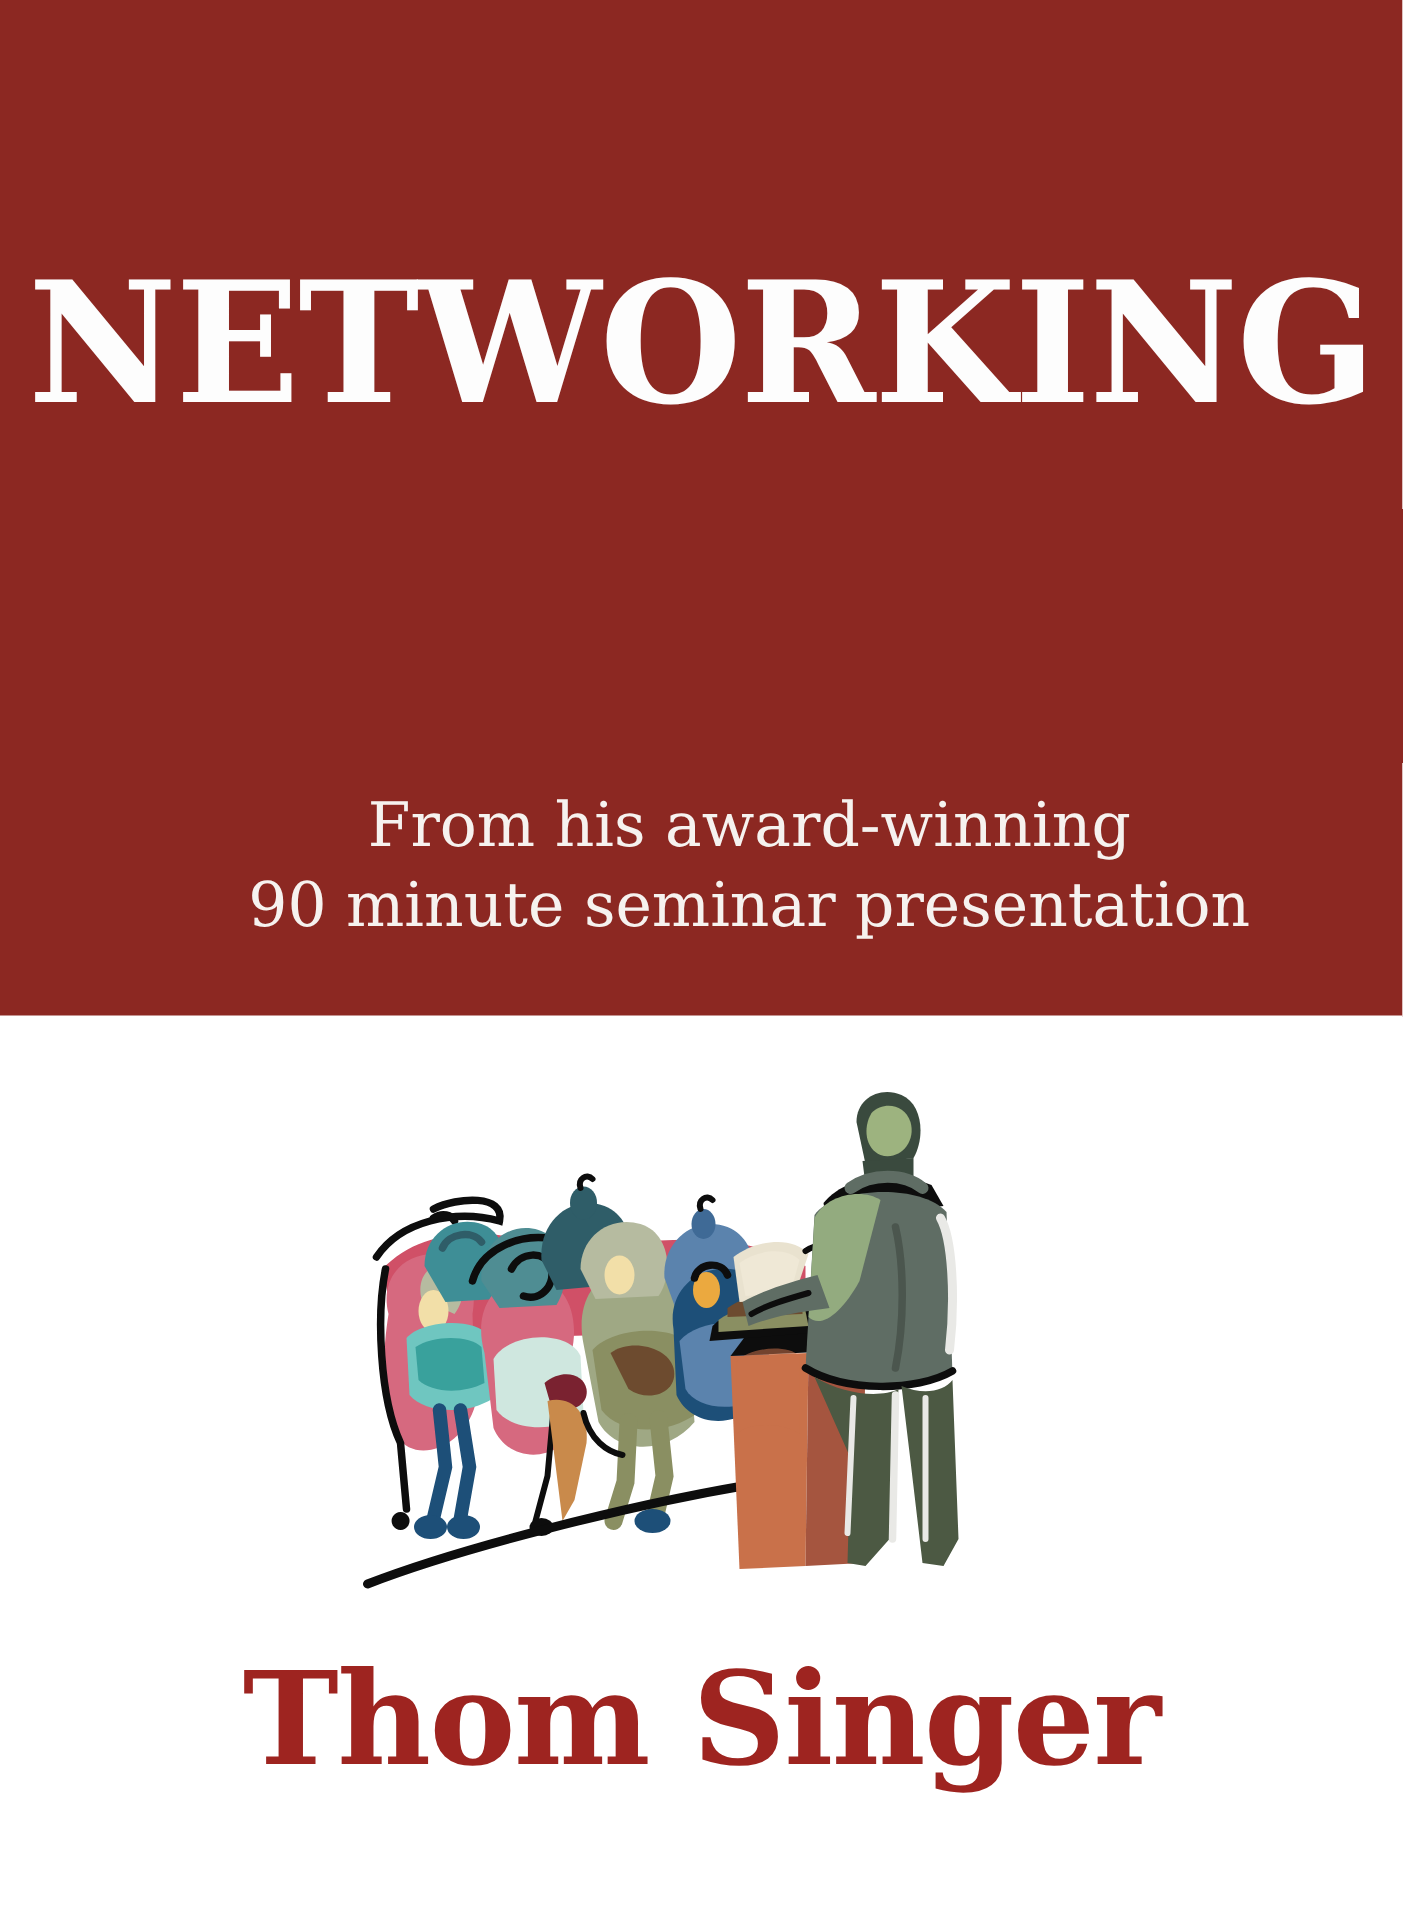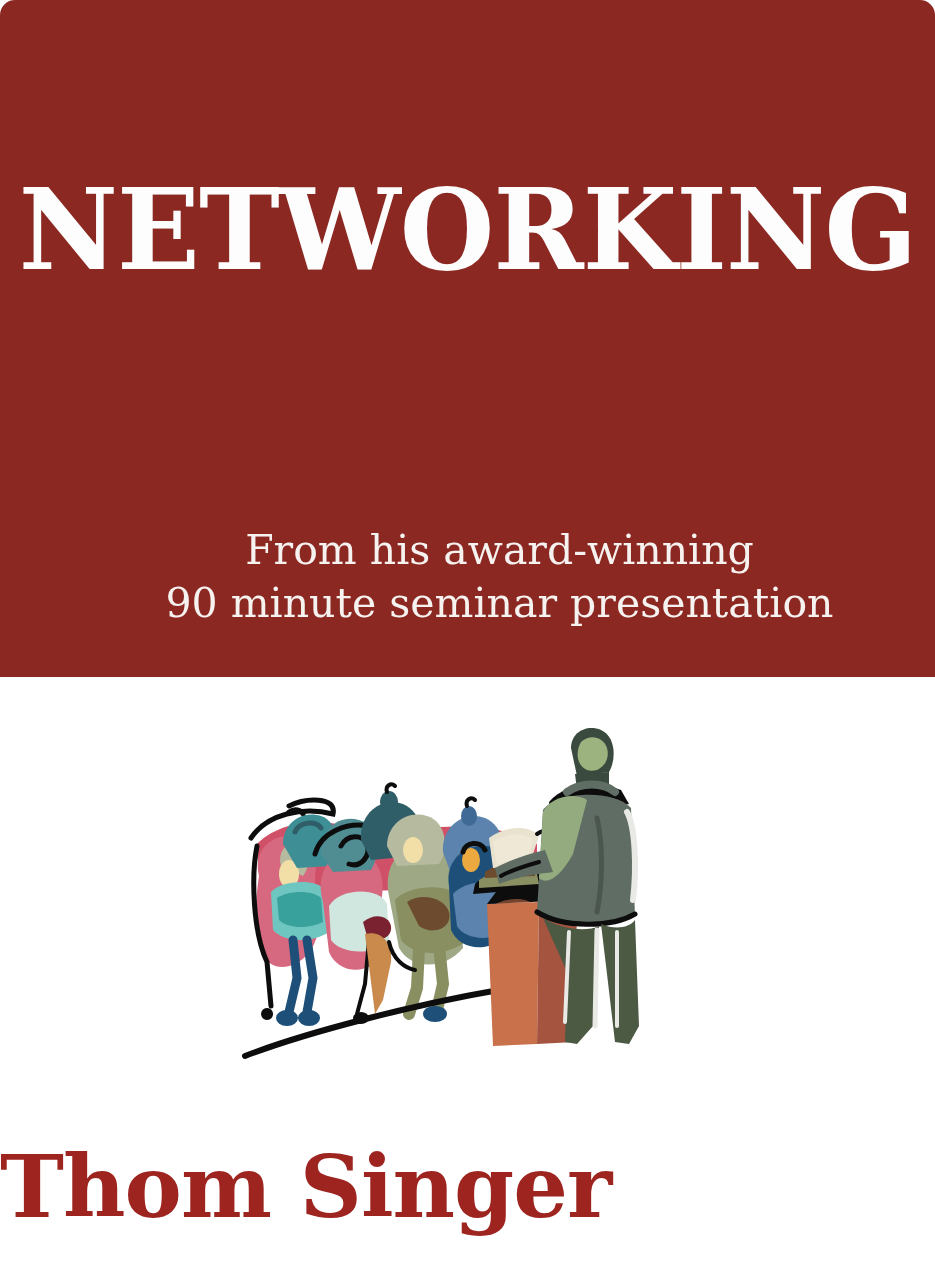--- a/index.html
+++ b/index.html
@@ -10,21 +10,20 @@
   }
   body {
     font-family: "Liberation Serif", serif;
   }
   .cover {
     position: relative;
     width: 935px;
     height: 1272px;
     background: #ffffff;
     overflow: hidden;
-    border-radius: 15px;
   }
 
   
   .red-panel {
     position: absolute;
     left: 0;
     top: 0;
     width: 935px;
     height: 677px;
     background: #8c2822;
@@ -87,29 +86,28 @@
     height: 350px;
   }
   .illustration svg { display: block; width: 100%; height: 100%; }
 
   
   .author {
     position: absolute;
     left: 0;
     top: 1104px;
     width: 935px;
-    text-align: left;
+    text-align: center;
     color: #9e2420;
     font-family: "DejaVu Serif", "Liberation Serif", serif;
     font-weight: 700;
     font-size: 86px;
     line-height: 1.0;
     letter-spacing: -1px;
     white-space: nowrap;
-    margin-top: 40px;
   }
 </style>
 </head>
 <body>
 
 <div class="cover">
 
   <div class="red-panel"></div>
 
   <div class="title-main">NETWORKING</div>

